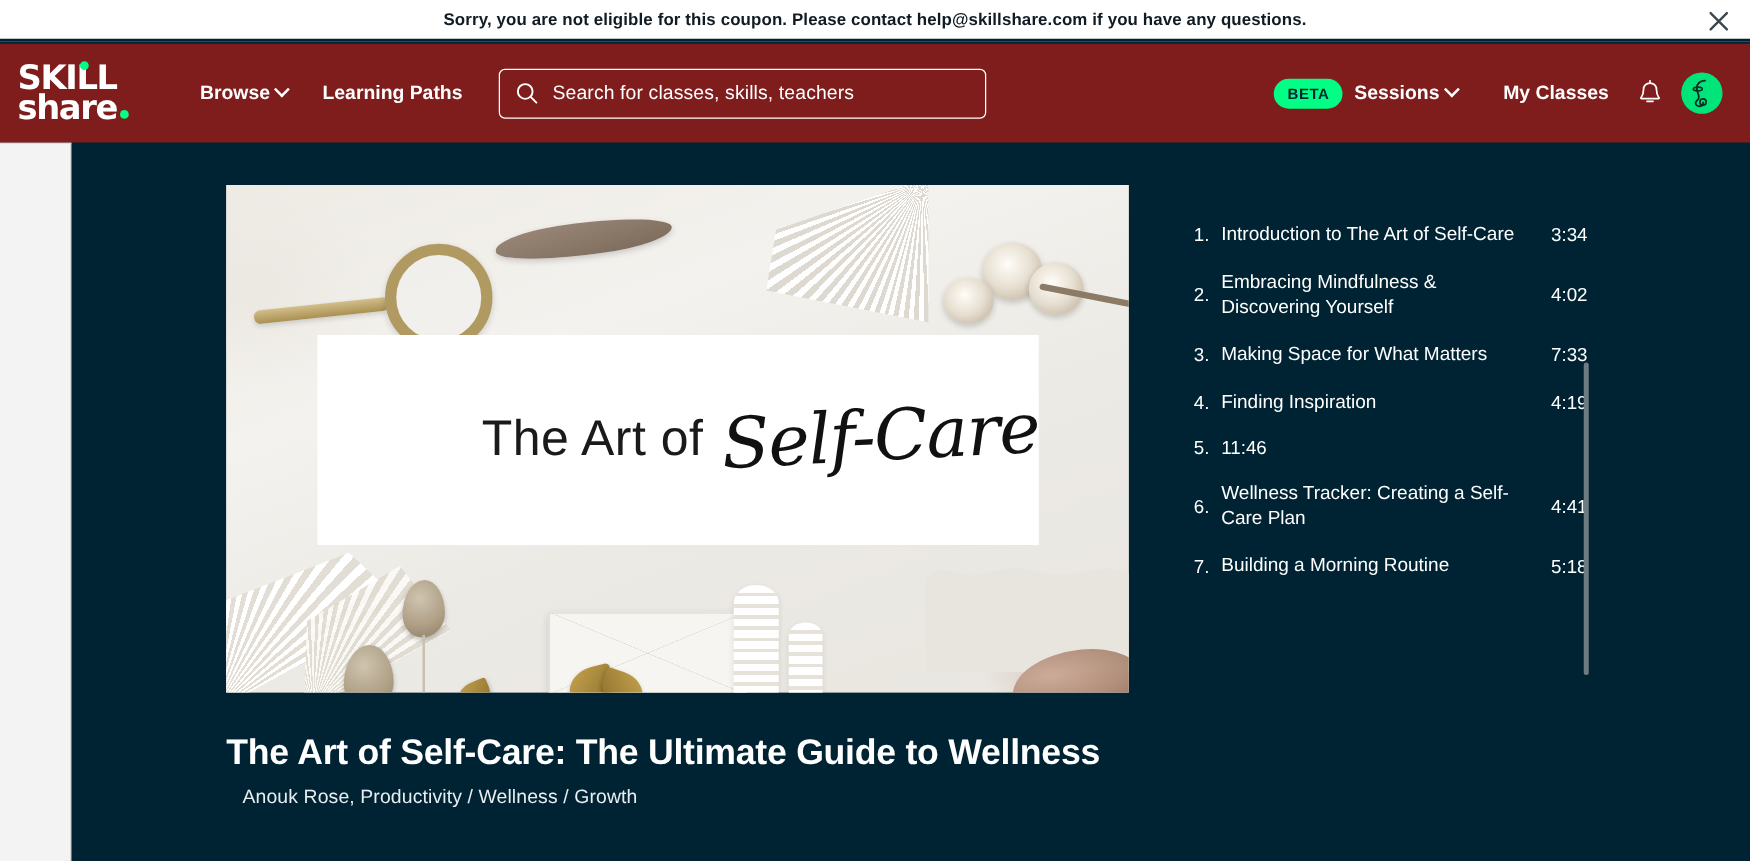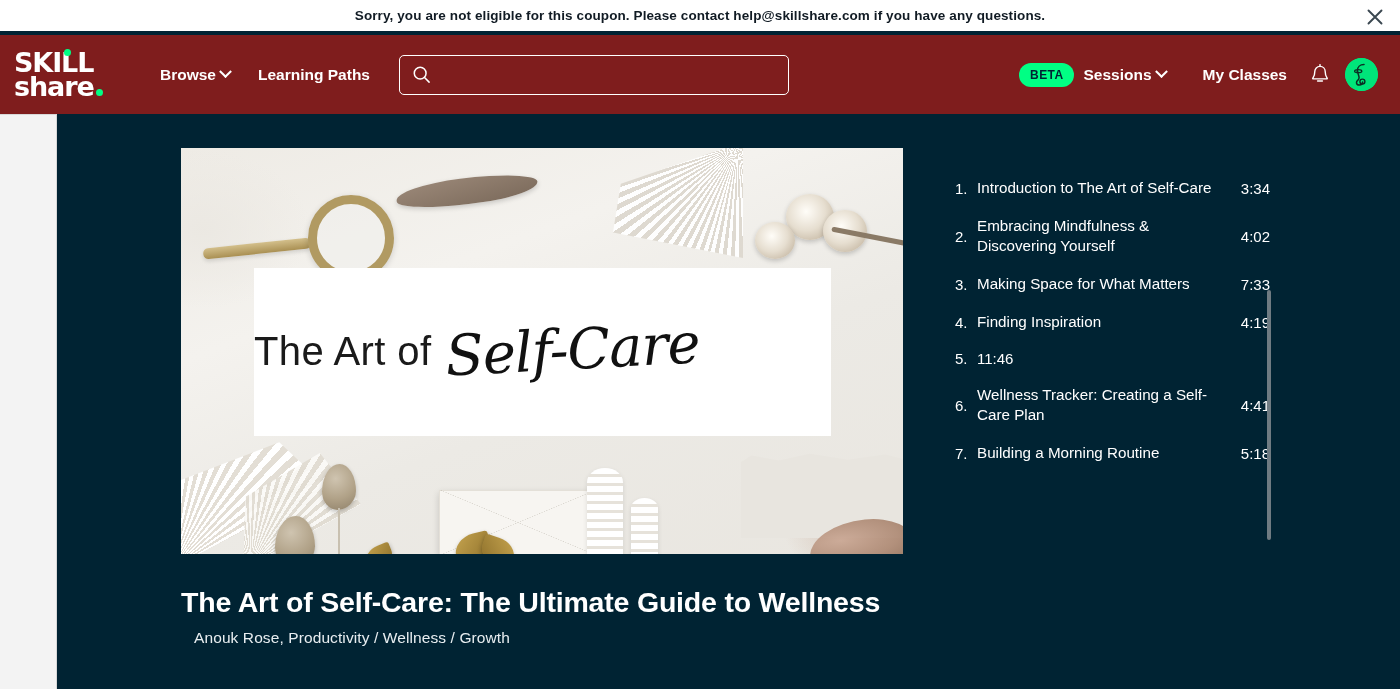--- a/index.html
+++ b/index.html
@@ -328,21 +328,21 @@
   }
 
   
   #cover-card {
     position: absolute;
     left: 73px; top: 120px;
     width: 577px; height: 168px;
     background: #ffffff;
     display: flex;
     flex-direction: column;
-    align-items: flex-start;
+    align-items: flex-end;
     justify-content: center;
   }
   #cover-title-row {
     display: flex;
     align-items: baseline;
     gap: 14px;
     margin-bottom: 14px;
   }
   #cover-title-a {
     font-family: "Liberation Sans", sans-serif;
@@ -458,20 +458,21 @@
 
   <div class="nav-link" id="nav-learning-paths">
     <span>Learning Paths</span>
   </div>
 
   <div id="search-box">
     <svg width="19" height="19" viewBox="0 0 20 20">
       <circle cx="8.6" cy="8.6" r="6.2" stroke="#ffffff" stroke-width="1.6" fill="none"></circle>
       <path d="M13.2 13.2 L18 18" stroke="#ffffff" stroke-width="1.6" stroke-linecap="round"></path>
     </svg>
+    <span id="search-placeholder">Search for classes, skills, teachers</span>
   </div>
 
   <div id="header-right">
     <div id="beta-badge">BETA</div>
 
     <div class="nav-link" id="nav-sessions">
       <span>Sessions</span>
       <span class="chev"></span>
     </div>
 

